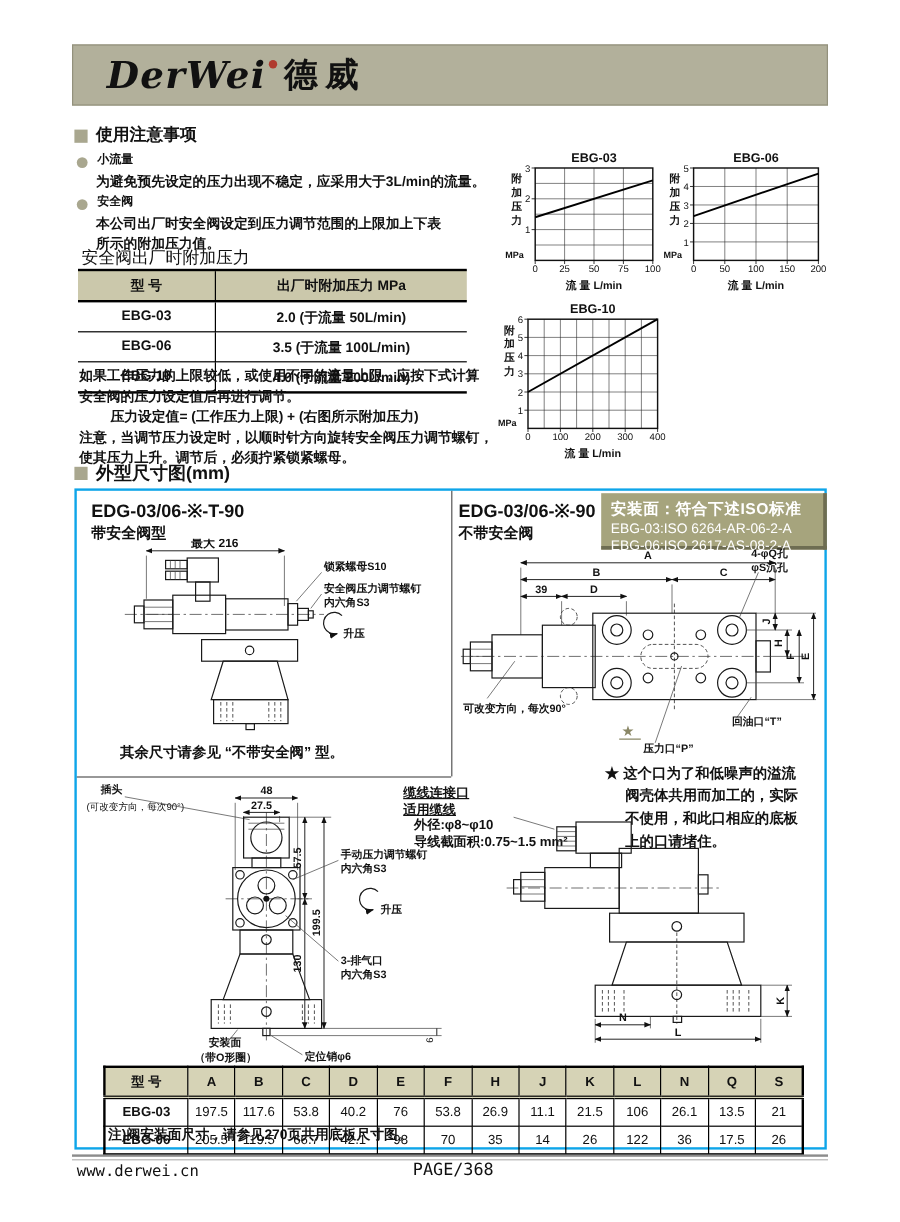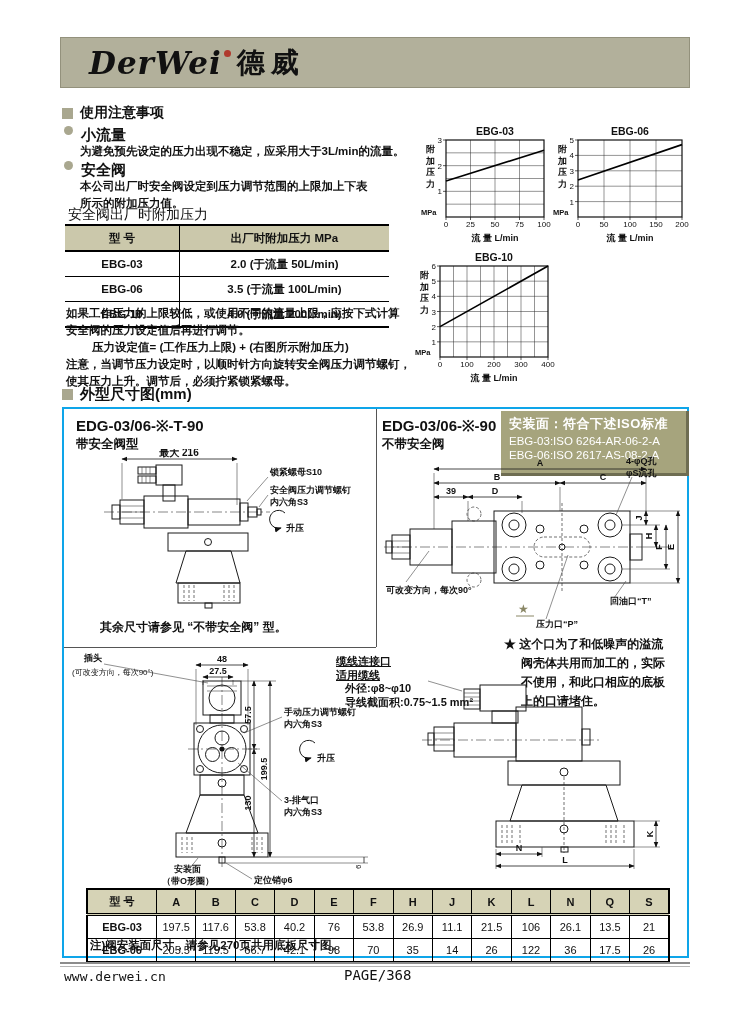--- a/index.html
+++ b/index.html
@@ -9,35 +9,35 @@
   
   .band{left:60px;top:37px;width:630px;height:51px;background:#b2b09b;border:1px solid #93917c;
         display:flex;align-items:center;box-sizing:border-box}
   .logo{margin-left:28px;display:flex;align-items:center}
   .logo-latin{font-family:"DejaVu Serif",serif;font-style:italic;font-weight:bold;font-size:31px;letter-spacing:1px}
   .logo-dot{display:inline-block;width:7px;height:7px;border-radius:50%;background:#b03a2e;margin:0 6px 18px 2px;align-self:center}
   .logo-cn{font-family:Liberation Sans, sans-serif;font-weight:bold;font-size:28px;letter-spacing:6px}
   
   .sec-title{font-size:14px;font-weight:bold;display:flex;align-items:center}
   .sec-sq{display:inline-block;width:11px;height:11px;background:#a9a78f;margin-right:7px}
-  .bullet-line{font-size:15px;font-weight:bold;display:flex;align-items:flex-start}
+  .bullet-line{font-size:10px;font-weight:bold;display:flex;align-items:flex-end}
   .bullet{display:inline-block;width:9px;height:9px;border-radius:50%;background:#a9a78f;margin-right:8px}
   .body-txt{font-size:11.5px;font-weight:bold}
   .h2{font-size:14px;font-weight:normal}
   
   .ptable{border-collapse:collapse;font-size:11.5px;width:324px;table-layout:fixed}
   .ptable th{background:#cbc8ab;border-top:2px solid #000;border-bottom:2px solid #000;height:22px;font-weight:bold}
   .ptable td{border-bottom:1px solid #000;text-align:center;height:22px;font-weight:bold}
   .ptable tr:last-child td{border-bottom:2px solid #000}
   .ptable th:first-child,.ptable td:first-child{border-right:1px solid #000;width:112px}
   
   .dimsbox{left:62px;top:407px;width:627px;height:551px;border:2px solid #0ea5e9;box-sizing:border-box}
   .model{font-size:15px;font-weight:bold}
   .subtt{font-size:12.5px;font-weight:bold}
-  .isobox{background:#a6a47d;color:#fff;width:188px;height:65px;box-sizing:border-box;
+  .isobox{background:#a6a47d;color:#fff;width:188px;height:47px;box-sizing:border-box;
           border-right:3px solid #6e6d52;border-bottom:3px solid #6e6d52;padding:4px 0 0 8px}
   .isobox .l1{font-size:13px;font-weight:bold;letter-spacing:.5px}
   .isobox .l2{font-size:11.5px;margin-top:2px}
   .vline{width:1px;background:#555}
   .hline{height:1px;background:#555}
   .note12{font-size:12px;font-weight:bold}
   .starnote{font-size:12px;font-weight:bold;line-height:19px;width:190px}
   .starnote div{padding-left:17px}
   .starnote div:first-child{padding-left:0}
   .cablenote{font-size:11px;font-weight:bold;line-height:13.5px}

